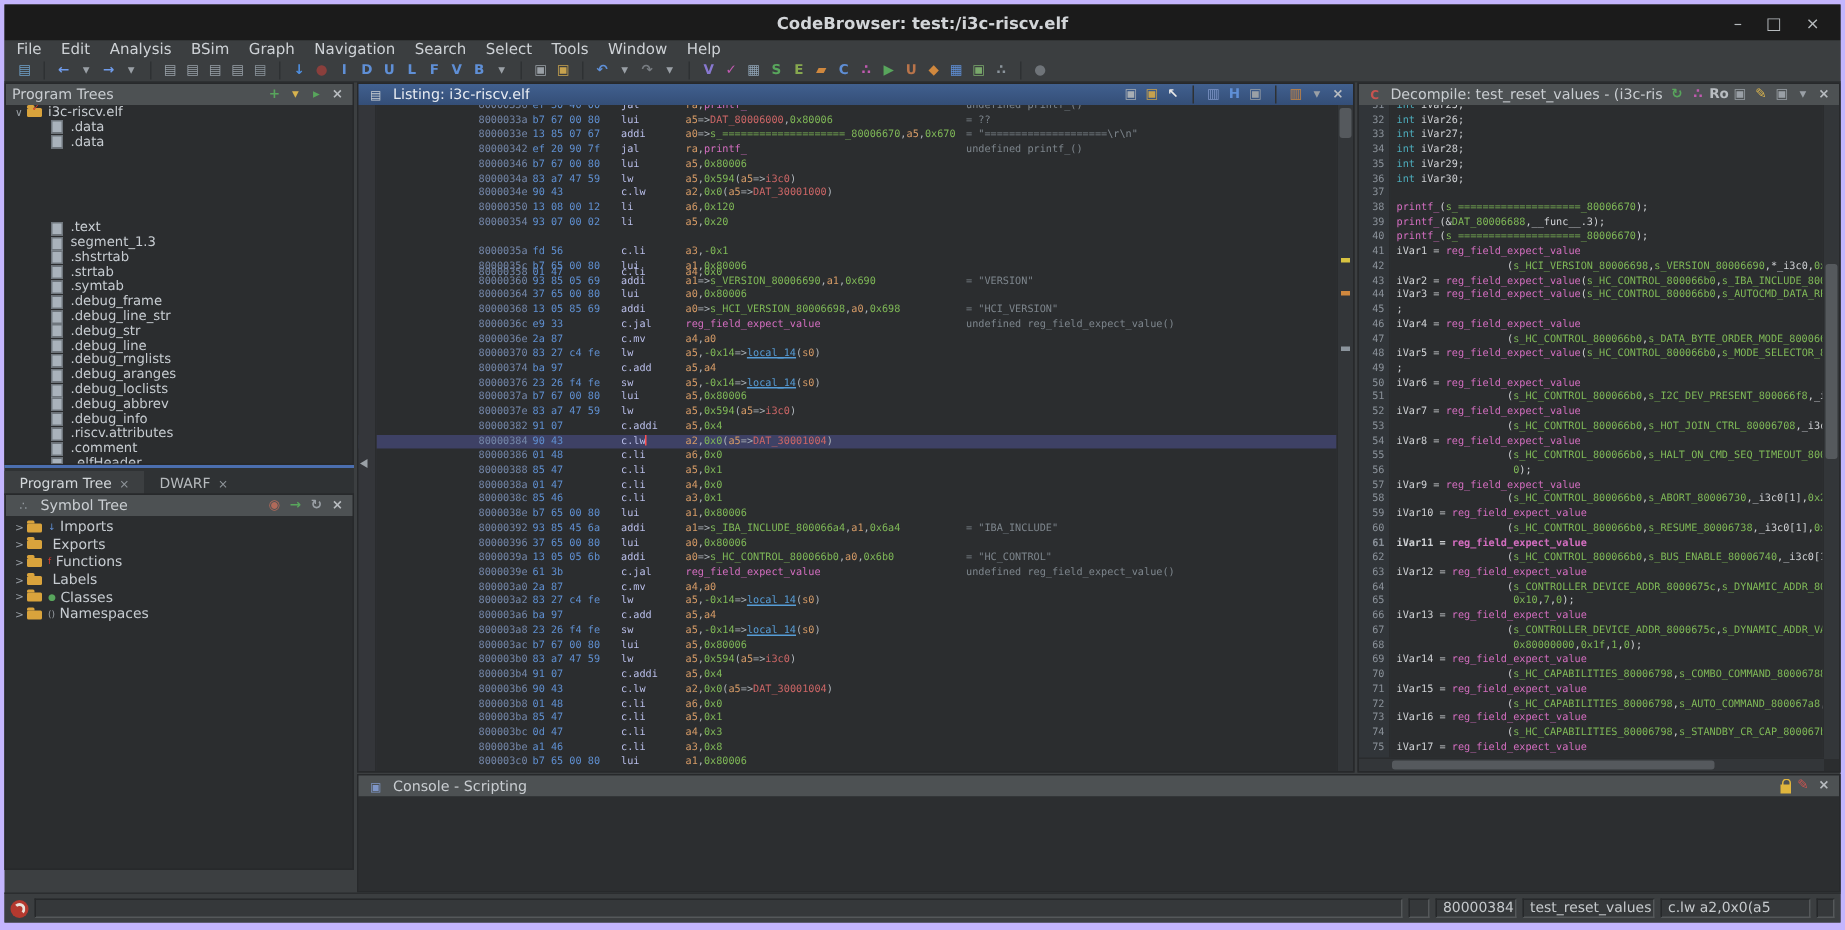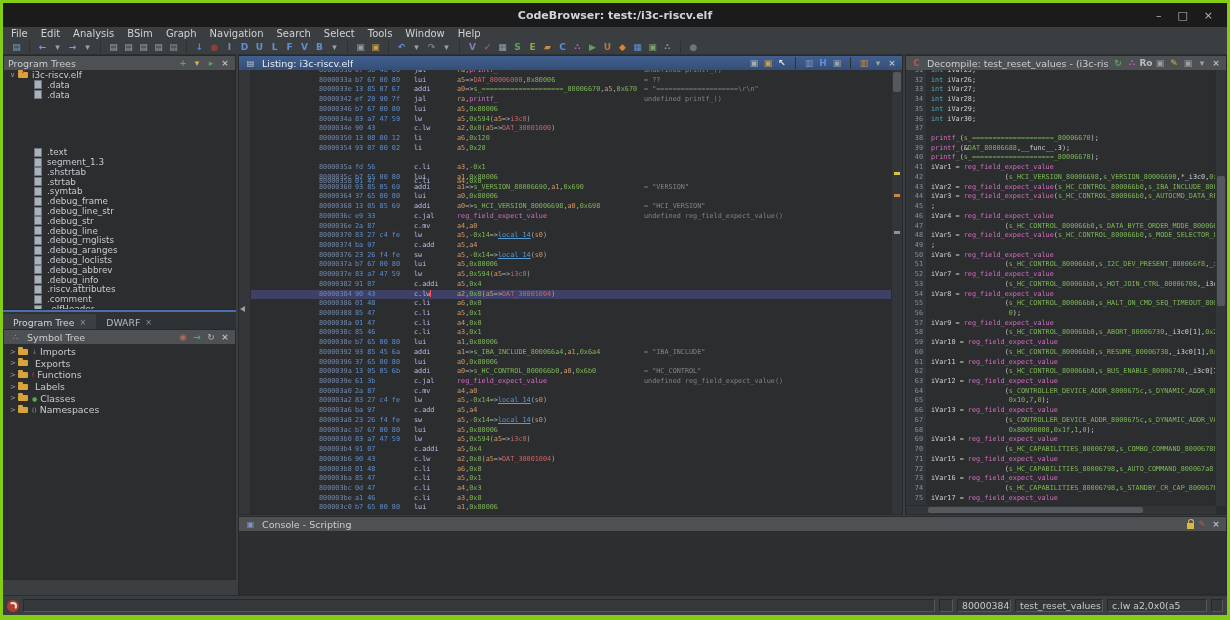--- a/index.html
+++ b/index.html
@@ -1,16 +1,16 @@
 <!DOCTYPE html>
 <html><head>
 <meta charset="utf-8">
 <style>
   html,body{margin:0;padding:0;background:#000;}
-  #stage{position:relative;width:1230px;height:620px;background:#84cc16;overflow:hidden;
+  #stage{position:relative;width:1230px;height:620px;background:#c4b5fd;overflow:hidden;
          font-family:"DejaVu Sans",sans-serif;-webkit-font-smoothing:none;}
   #win{position:absolute;left:3px;top:3px;width:1224px;height:612px;background:#3c3f41;}
   
   #titlebar{position:absolute;left:0;top:0;width:100%;height:24px;background:#1b1b1b;
             display:flex;align-items:center;justify-content:center;}
   #titlebar .title{font-size:11px;font-weight:bold;color:#d2d5d8;}
   #winbtns{position:absolute;right:14px;top:0;height:24px;display:flex;align-items:center;gap:16px;
            color:#b6babd;font-size:11px;}
   #winbtns span{cursor:default;}
   
@@ -459,21 +459,21 @@
             <div class="dline" style="top: 194.4px;"><span class="dnum">51</span><span class="dcode"><span class="tk-v">                  (</span><span class="tk-s">s_HC_CONTROL_800066b0</span><span class="tk-v">,</span><span class="tk-s">s_I2C_DEV_PRESENT_800066f8</span><span class="tk-v">,_i3c0[1</span></span></div>
             <div class="dline" style="top: 204.12px;"><span class="dnum">52</span><span class="dcode"><span class="tk-v">iVar7 = </span><span class="tk-f">reg_field_expect_value</span></span></div>
             <div class="dline" style="top: 213.84px;"><span class="dnum">53</span><span class="dcode"><span class="tk-v">                  (</span><span class="tk-s">s_HC_CONTROL_800066b0</span><span class="tk-v">,</span><span class="tk-s">s_HOT_JOIN_CTRL_80006708</span><span class="tk-v">,_i3c0[1],</span></span></div>
             <div class="dline" style="top: 223.56px;"><span class="dnum">54</span><span class="dcode"><span class="tk-v">iVar8 = </span><span class="tk-f">reg_field_expect_value</span></span></div>
             <div class="dline" style="top: 233.28px;"><span class="dnum">55</span><span class="dcode"><span class="tk-v">                  (</span><span class="tk-s">s_HC_CONTROL_800066b0</span><span class="tk-v">,</span><span class="tk-s">s_HALT_ON_CMD_SEQ_TIMEOUT_80006718</span></span></div>
             <div class="dline" style="top: 243px;"><span class="dnum">56</span><span class="dcode"><span class="tk-v">                   </span><span class="tk-n">0</span><span class="tk-v">);</span></span></div>
             <div class="dline" style="top: 252.72px;"><span class="dnum">57</span><span class="dcode"><span class="tk-v">iVar9 = </span><span class="tk-f">reg_field_expect_value</span></span></div>
             <div class="dline" style="top: 262.44px;"><span class="dnum">58</span><span class="dcode"><span class="tk-v">                  (</span><span class="tk-s">s_HC_CONTROL_800066b0</span><span class="tk-v">,</span><span class="tk-s">s_ABORT_80006730</span><span class="tk-v">,_i3c0[1],</span><span class="tk-n">0x200000</span></span></div>
             <div class="dline" style="top: 272.16px;"><span class="dnum">59</span><span class="dcode"><span class="tk-v">iVar10 = </span><span class="tk-f">reg_field_expect_value</span></span></div>
             <div class="dline" style="top: 281.88px;"><span class="dnum">60</span><span class="dcode"><span class="tk-v">                  (</span><span class="tk-s">s_HC_CONTROL_800066b0</span><span class="tk-v">,</span><span class="tk-s">s_RESUME_80006738</span><span class="tk-v">,_i3c0[1],</span><span class="tk-n">0x4000</span></span></div>
-            <div class="dline" style="top: 291.6px;"><span class="dnum">61</span><span class="dcode"><span class="tk-v">iVar11 = </span><span class="tk-f">reg_field_expect_value</span></span></div>
+            <div class="dline" style="top: 291.6px; font-weight: bold;"><span class="dnum">61</span><span class="dcode"><span class="tk-v">iVar11 = </span><span class="tk-f">reg_field_expect_value</span></span></div>
             <div class="dline" style="top: 301.32px;"><span class="dnum">62</span><span class="dcode"><span class="tk-v">                  (</span><span class="tk-s">s_HC_CONTROL_800066b0</span><span class="tk-v">,</span><span class="tk-s">s_BUS_ENABLE_80006740</span><span class="tk-v">,_i3c0[1],</span></span></div>
             <div class="dline" style="top: 311.04px;"><span class="dnum">63</span><span class="dcode"><span class="tk-v">iVar12 = </span><span class="tk-f">reg_field_expect_value</span></span></div>
             <div class="dline" style="top: 320.76px;"><span class="dnum">64</span><span class="dcode"><span class="tk-v">                  (</span><span class="tk-s">s_CONTROLLER_DEVICE_ADDR_8000675c</span><span class="tk-v">,</span><span class="tk-s">s_DYNAMIC_ADDR_80006</span></span></div>
             <div class="dline" style="top: 330.48px;"><span class="dnum">65</span><span class="dcode"><span class="tk-v">                   </span><span class="tk-n">0x10</span><span class="tk-v">,</span><span class="tk-n">7</span><span class="tk-v">,</span><span class="tk-n">0</span><span class="tk-v">);</span></span></div>
             <div class="dline" style="top: 340.2px;"><span class="dnum">66</span><span class="dcode"><span class="tk-v">iVar13 = </span><span class="tk-f">reg_field_expect_value</span></span></div>
             <div class="dline" style="top: 349.92px;"><span class="dnum">67</span><span class="dcode"><span class="tk-v">                  (</span><span class="tk-s">s_CONTROLLER_DEVICE_ADDR_8000675c</span><span class="tk-v">,</span><span class="tk-s">s_DYNAMIC_ADDR_VALID_</span></span></div>
             <div class="dline" style="top: 359.64px;"><span class="dnum">68</span><span class="dcode"><span class="tk-v">                   </span><span class="tk-n">0x80000000</span><span class="tk-v">,</span><span class="tk-n">0x1f</span><span class="tk-v">,</span><span class="tk-n">1</span><span class="tk-v">,</span><span class="tk-n">0</span><span class="tk-v">);</span></span></div>
             <div class="dline" style="top: 369.36px;"><span class="dnum">69</span><span class="dcode"><span class="tk-v">iVar14 = </span><span class="tk-f">reg_field_expect_value</span></span></div>
             <div class="dline" style="top: 379.08px;"><span class="dnum">70</span><span class="dcode"><span class="tk-v">                  (</span><span class="tk-s">s_HC_CAPABILITIES_80006798</span><span class="tk-v">,</span><span class="tk-s">s_COMBO_COMMAND_80006788</span></span></div>
             <div class="dline" style="top: 388.8px;"><span class="dnum">71</span><span class="dcode"><span class="tk-v">iVar15 = </span><span class="tk-f">reg_field_expect_value</span></span></div>

